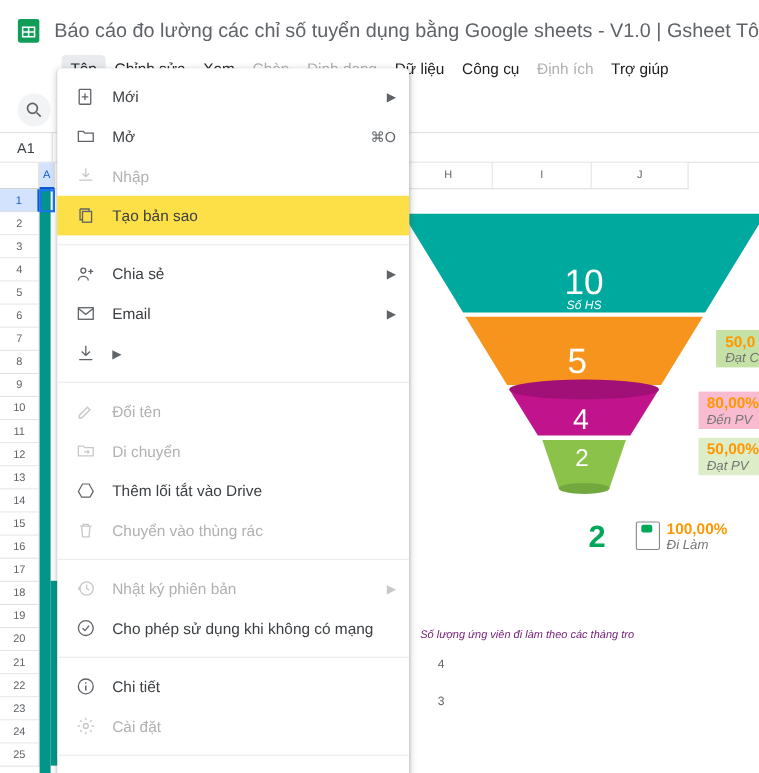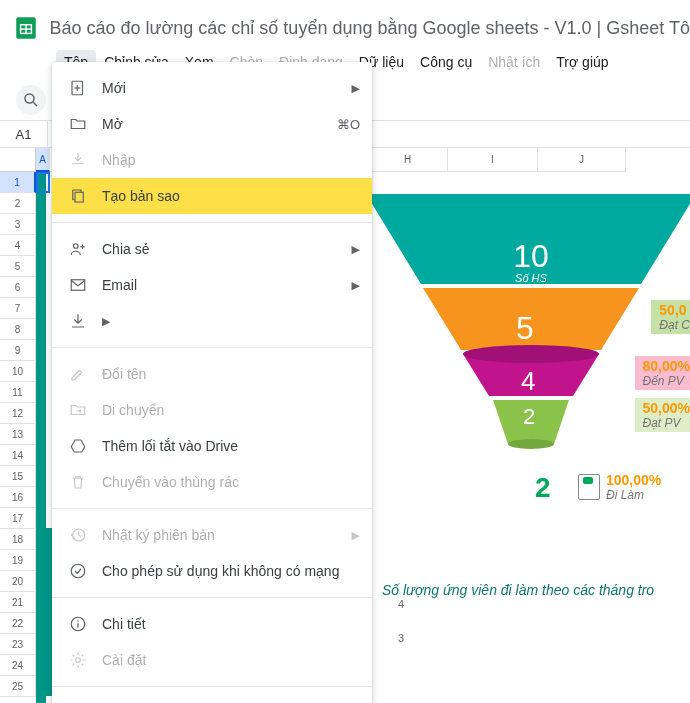--- a/index.html
+++ b/index.html
@@ -58,21 +58,21 @@
   .right-badge .p { color: #ff9800; font-weight: 700; font-size: 14px; }
   .right-badge .t { color: #757575; font-style: italic; font-size: 12px; }
 
   .bottom-num { position: absolute; left: 535px; top: 478px; font-size: 28px; font-weight: 700; color: #00a859; }
   .bottom-ico { position: absolute; left: 578px; top: 482px; width: 22px; height: 26px; border: 1.5px solid #888; border-radius: 2px; }
   .bottom-ico::before { content: ""; position: absolute; top: 2px; left: 4px; width: 10px; height: 7px; background: #00a859; border-radius: 2px; }
   .bottom-right { position: absolute; left: 606px; top: 482px; }
   .bottom-right .p { color: #ff9800; font-weight: 700; font-size: 14px; }
   .bottom-right .t { color: #757575; font-style: italic; font-size: 12px; }
 
-  .chart-title { position: absolute; top: 579px; left: 382px; right: 0; font-style: italic; font-size: 14px; color: #0f766e; white-space: nowrap; margin-top: 10px; }
+  .chart-title { position: absolute; top: 579px; left: 382px; right: 0; font-style: italic; font-size: 10px; color: #701a75; white-space: nowrap; }
   .axis-tick { position: absolute; left: 398px; font-size: 11px; color: #5f6368; }
 
   .teal-block { position: absolute; top: 535px; left: 46px; width: 283px; height: 168px; background: #009688; }
   .side-label { position: absolute; top: 655px; left: 310px; width: 30px; height: 48px; background: #fff; display: flex; align-items: center; justify-content: center; color: #888; font-size: 10px; font-weight: 700; writing-mode: vertical-rl; transform: rotate(180deg); letter-spacing: 1px; }
 
   svg.ico { width: 18px; height: 18px; }
 </style>
 </head>
 <body>
 
@@ -89,21 +89,21 @@
 </div>
 
 <div class="menubar" id="menubar">
     <div class="mi active">Tệp</div>
     <div class="mi">Chỉnh sửa</div>
     <div class="mi">Xem</div>
     <div class="mi disabled">Chèn</div>
     <div class="mi disabled">Định dạng</div>
     <div class="mi">Dữ liệu</div>
     <div class="mi">Công cụ</div>
-    <div class="mi disabled">Nhật ích</div>
+    <div class="mi disabled">Định ích</div>
     <div class="mi">Trợ giúp</div>
   </div>
 
 <div class="toolbar">
   <div class="search-btn">
     <svg class="ico" viewBox="0 0 24 24">
         <circle cx="10" cy="10" r="6" fill="none" stroke="#5f6368" stroke-width="2"></circle>
         <line x1="15" y1="15" x2="20" y2="20" stroke="#5f6368" stroke-width="2"></line>
       </svg>
   </div>

